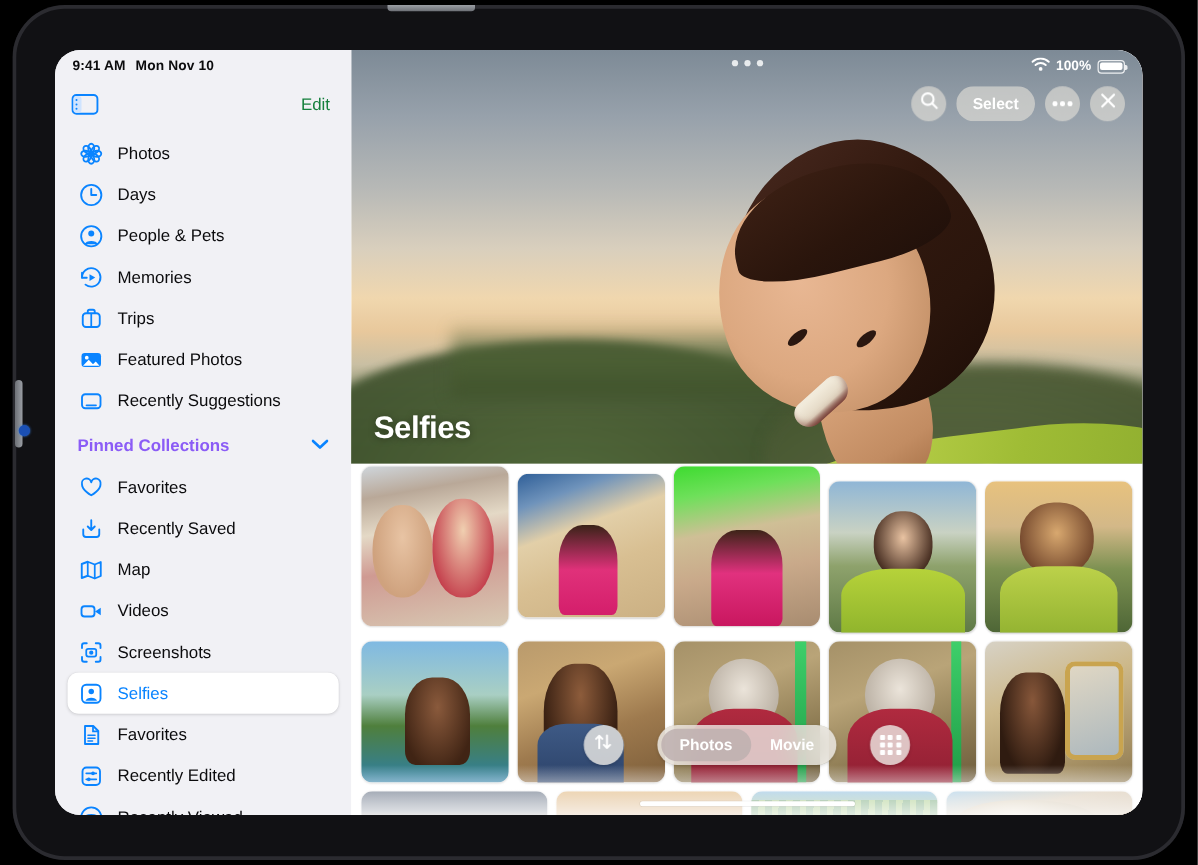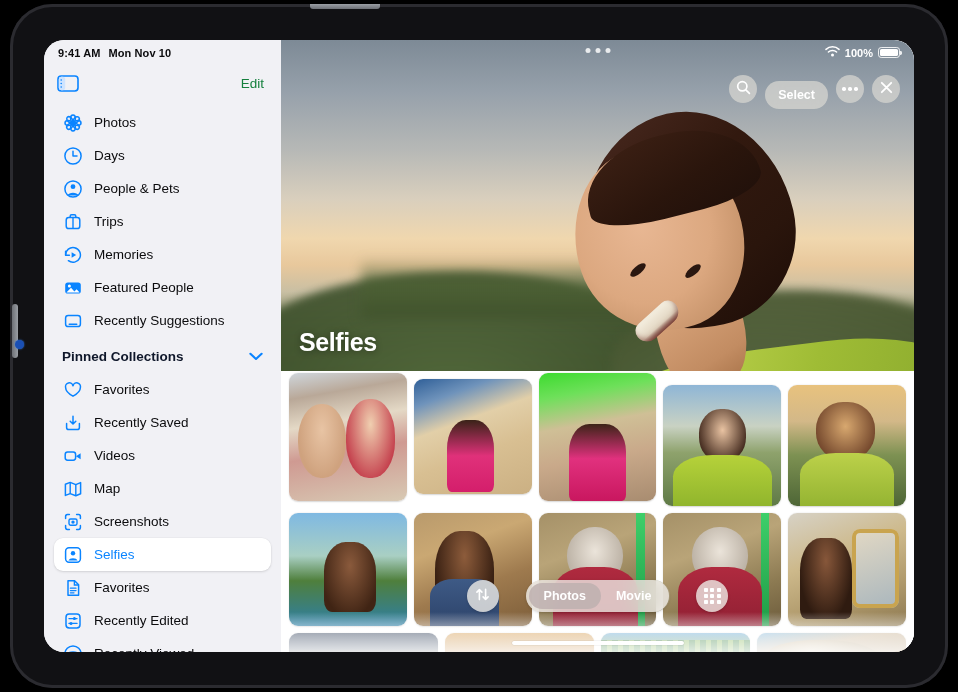--- a/index.html
+++ b/index.html
@@ -133,21 +133,21 @@
     align-items: center;
     justify-content: space-between;
     height: 32px;
     margin: 3px 10px 1px 10px;
     padding: 0 8px;
     cursor: pointer;
   }
   .side-section .lbl {
     font-size: 13.5px;
     font-weight: bold;
-    color: #0f172a;
+    color: #8b5cf6;
   }
 
   
   #content {
     position: absolute;
     left: 237px; top: 0;
     width: 633px; height: 612px;
     background: #ffffff;
     overflow: hidden;
   }
@@ -337,21 +337,20 @@
     height: 28px;
     padding: 14px 13px;
     border-radius: 14px;
     background: rgba(228,224,216,0.62);
     backdrop-filter: blur(8px);
     display: flex; align-items: center; justify-content: center;
     font-size: 12.5px;
     font-weight: bold;
     color: #ffffff;
     cursor: pointer;
-    margin-top: 12px;
   }
   .dots3 { display: flex; gap: 2.6px; }
   .dots3 i { width: 3.4px; height: 3.4px; border-radius: 50%; background: #fff; display:block; }
 
   
   #grid {
     position: absolute;
     left: 0; top: 331px;
     width: 633px; height: 281px;
     background: #ffffff;
@@ -582,48 +581,48 @@
             <circle cx="10" cy="7.7" r="2.4" fill="#0a84ff"></circle>
             <path d="M4.6 16.4 C5.6 12.8 14.4 12.8 15.4 16.4" fill="#0a84ff"></path>
           </svg>
         </span>
         <span class="lbl">People &amp; Pets</span>
       </div>
 
       <div class="side-item">
         <span class="ico">
           <svg width="20" height="20" viewBox="0 0 20 20">
+            <path d="M2.6 10 A7.4 7.4 0 1 1 5.4 15.7" fill="none" stroke="#0a84ff" stroke-width="1.5" stroke-linecap="round"></path>
+            <path d="M2.6 6.2 V10.2 H6.4" fill="none" stroke="#0a84ff" stroke-width="1.5" stroke-linecap="round" stroke-linejoin="round"></path>
+            <path d="M8.6 7.3 L13.2 10 L8.6 12.7 Z" fill="#0a84ff"></path>
+          </svg>
+        </span>
+        <span class="lbl">Memories</span>
+      </div>
+
+      <div class="side-item">
+        <span class="ico">
+          <svg width="20" height="20" viewBox="0 0 20 20">
             <rect x="3.2" y="5.6" width="13.6" height="11" rx="2.6" fill="none" stroke="#0a84ff" stroke-width="1.5"></rect>
             <path d="M7.2 5.4 V4.2 a1.4 1.4 0 0 1 1.4-1.4 h2.8 a1.4 1.4 0 0 1 1.4 1.4 V5.4" fill="none" stroke="#0a84ff" stroke-width="1.5"></path>
             <path d="M10 6 V16.2" stroke="#0a84ff" stroke-width="1.4"></path>
           </svg>
         </span>
         <span class="lbl">Trips</span>
       </div>
 
       <div class="side-item">
         <span class="ico">
           <svg width="20" height="20" viewBox="0 0 20 20">
-            <path d="M2.6 10 A7.4 7.4 0 1 1 5.4 15.7" fill="none" stroke="#0a84ff" stroke-width="1.5" stroke-linecap="round"></path>
-            <path d="M2.6 6.2 V10.2 H6.4" fill="none" stroke="#0a84ff" stroke-width="1.5" stroke-linecap="round" stroke-linejoin="round"></path>
-            <path d="M8.6 7.3 L13.2 10 L8.6 12.7 Z" fill="#0a84ff"></path>
-          </svg>
-        </span>
-        <span class="lbl">Memories</span>
-      </div>
-
-      <div class="side-item">
-        <span class="ico">
-          <svg width="20" height="20" viewBox="0 0 20 20">
             <rect x="2.2" y="4.4" width="15.6" height="11.2" rx="2.6" fill="#0a84ff"></rect>
             <circle cx="6.4" cy="8.1" r="1.5" fill="#fff"></circle>
             <path d="M3.4 14.6 L8 9.8 L11.4 13.4 L13.6 11.2 L16.6 14.6 Z" fill="#fff"></path>
           </svg>
         </span>
-        <span class="lbl">Featured People</span>
+        <span class="lbl">Featured Photos</span>
       </div>
 
       <div class="side-item">
         <span class="ico">
           <svg width="20" height="20" viewBox="0 0 20 20">
             <rect x="2.6" y="4.4" width="14.8" height="11.2" rx="2.6" fill="none" stroke="#0a84ff" stroke-width="1.5"></rect>
             <path d="M6.2 13.2 H13.8" stroke="#0a84ff" stroke-width="1.4" stroke-linecap="round"></path>
           </svg>
         </span>
         <span class="lbl">Recently Suggestions</span>
@@ -653,35 +652,35 @@
             <path d="M10 3.2 V10.6 M7.2 8.2 L10 11 L12.8 8.2" fill="none" stroke="#0a84ff" stroke-width="1.5" stroke-linecap="round" stroke-linejoin="round"></path>
             <path d="M3.6 10.6 V14.4 a2.2 2.2 0 0 0 2.2 2.2 h8.4 a2.2 2.2 0 0 0 2.2 -2.2 V10.6" fill="none" stroke="#0a84ff" stroke-width="1.5" stroke-linecap="round"></path>
           </svg>
         </span>
         <span class="lbl">Recently Saved</span>
       </div>
 
       <div class="side-item">
         <span class="ico">
           <svg width="20" height="20" viewBox="0 0 20 20">
+            <path d="M2.4 5.2 L7.2 3.4 L12.8 5.6 L17.6 3.6 V14.8 L12.8 16.8 L7.2 14.6 L2.4 16.4 Z" fill="none" stroke="#0a84ff" stroke-width="1.5" stroke-linejoin="round"></path>
+            <path d="M7.2 3.4 V14.6 M12.8 5.6 V16.8" stroke="#0a84ff" stroke-width="1.4"></path>
+          </svg>
+        </span>
+        <span class="lbl">Map</span>
+      </div>
+
+      <div class="side-item">
+        <span class="ico">
+          <svg width="20" height="20" viewBox="0 0 20 20">
             <rect x="2.2" y="6" width="10.4" height="8.2" rx="2.4" fill="none" stroke="#0a84ff" stroke-width="1.5"></rect>
             <path d="M13 10.2 L17.6 7.2 V13.2 L13 10.2 Z" fill="#0a84ff"></path>
           </svg>
         </span>
         <span class="lbl">Videos</span>
-      </div>
-
-      <div class="side-item">
-        <span class="ico">
-          <svg width="20" height="20" viewBox="0 0 20 20">
-            <path d="M2.4 5.2 L7.2 3.4 L12.8 5.6 L17.6 3.6 V14.8 L12.8 16.8 L7.2 14.6 L2.4 16.4 Z" fill="none" stroke="#0a84ff" stroke-width="1.5" stroke-linejoin="round"></path>
-            <path d="M7.2 3.4 V14.6 M12.8 5.6 V16.8" stroke="#0a84ff" stroke-width="1.4"></path>
-          </svg>
-        </span>
-        <span class="lbl">Map</span>
       </div>
 
       <div class="side-item">
         <span class="ico">
           <svg width="20" height="20" viewBox="0 0 20 20">
             <path d="M2.6 6.4 V4.4 a1.8 1.8 0 0 1 1.8 -1.8 H6.4 M13.6 2.6 H15.6 a1.8 1.8 0 0 1 1.8 1.8 V6.4
                      M17.4 13.6 V15.6 a1.8 1.8 0 0 1 -1.8 1.8 H13.6 M6.4 17.4 H4.4 a1.8 1.8 0 0 1 -1.8 -1.8 V13.6" fill="none" stroke="#0a84ff" stroke-width="1.5" stroke-linecap="round"></path>
             <rect x="6" y="7" width="8" height="6.2" rx="1.6" fill="none" stroke="#0a84ff" stroke-width="1.4"></rect>
             <circle cx="10" cy="10.1" r="1.7" fill="#0a84ff"></circle>
           </svg>

